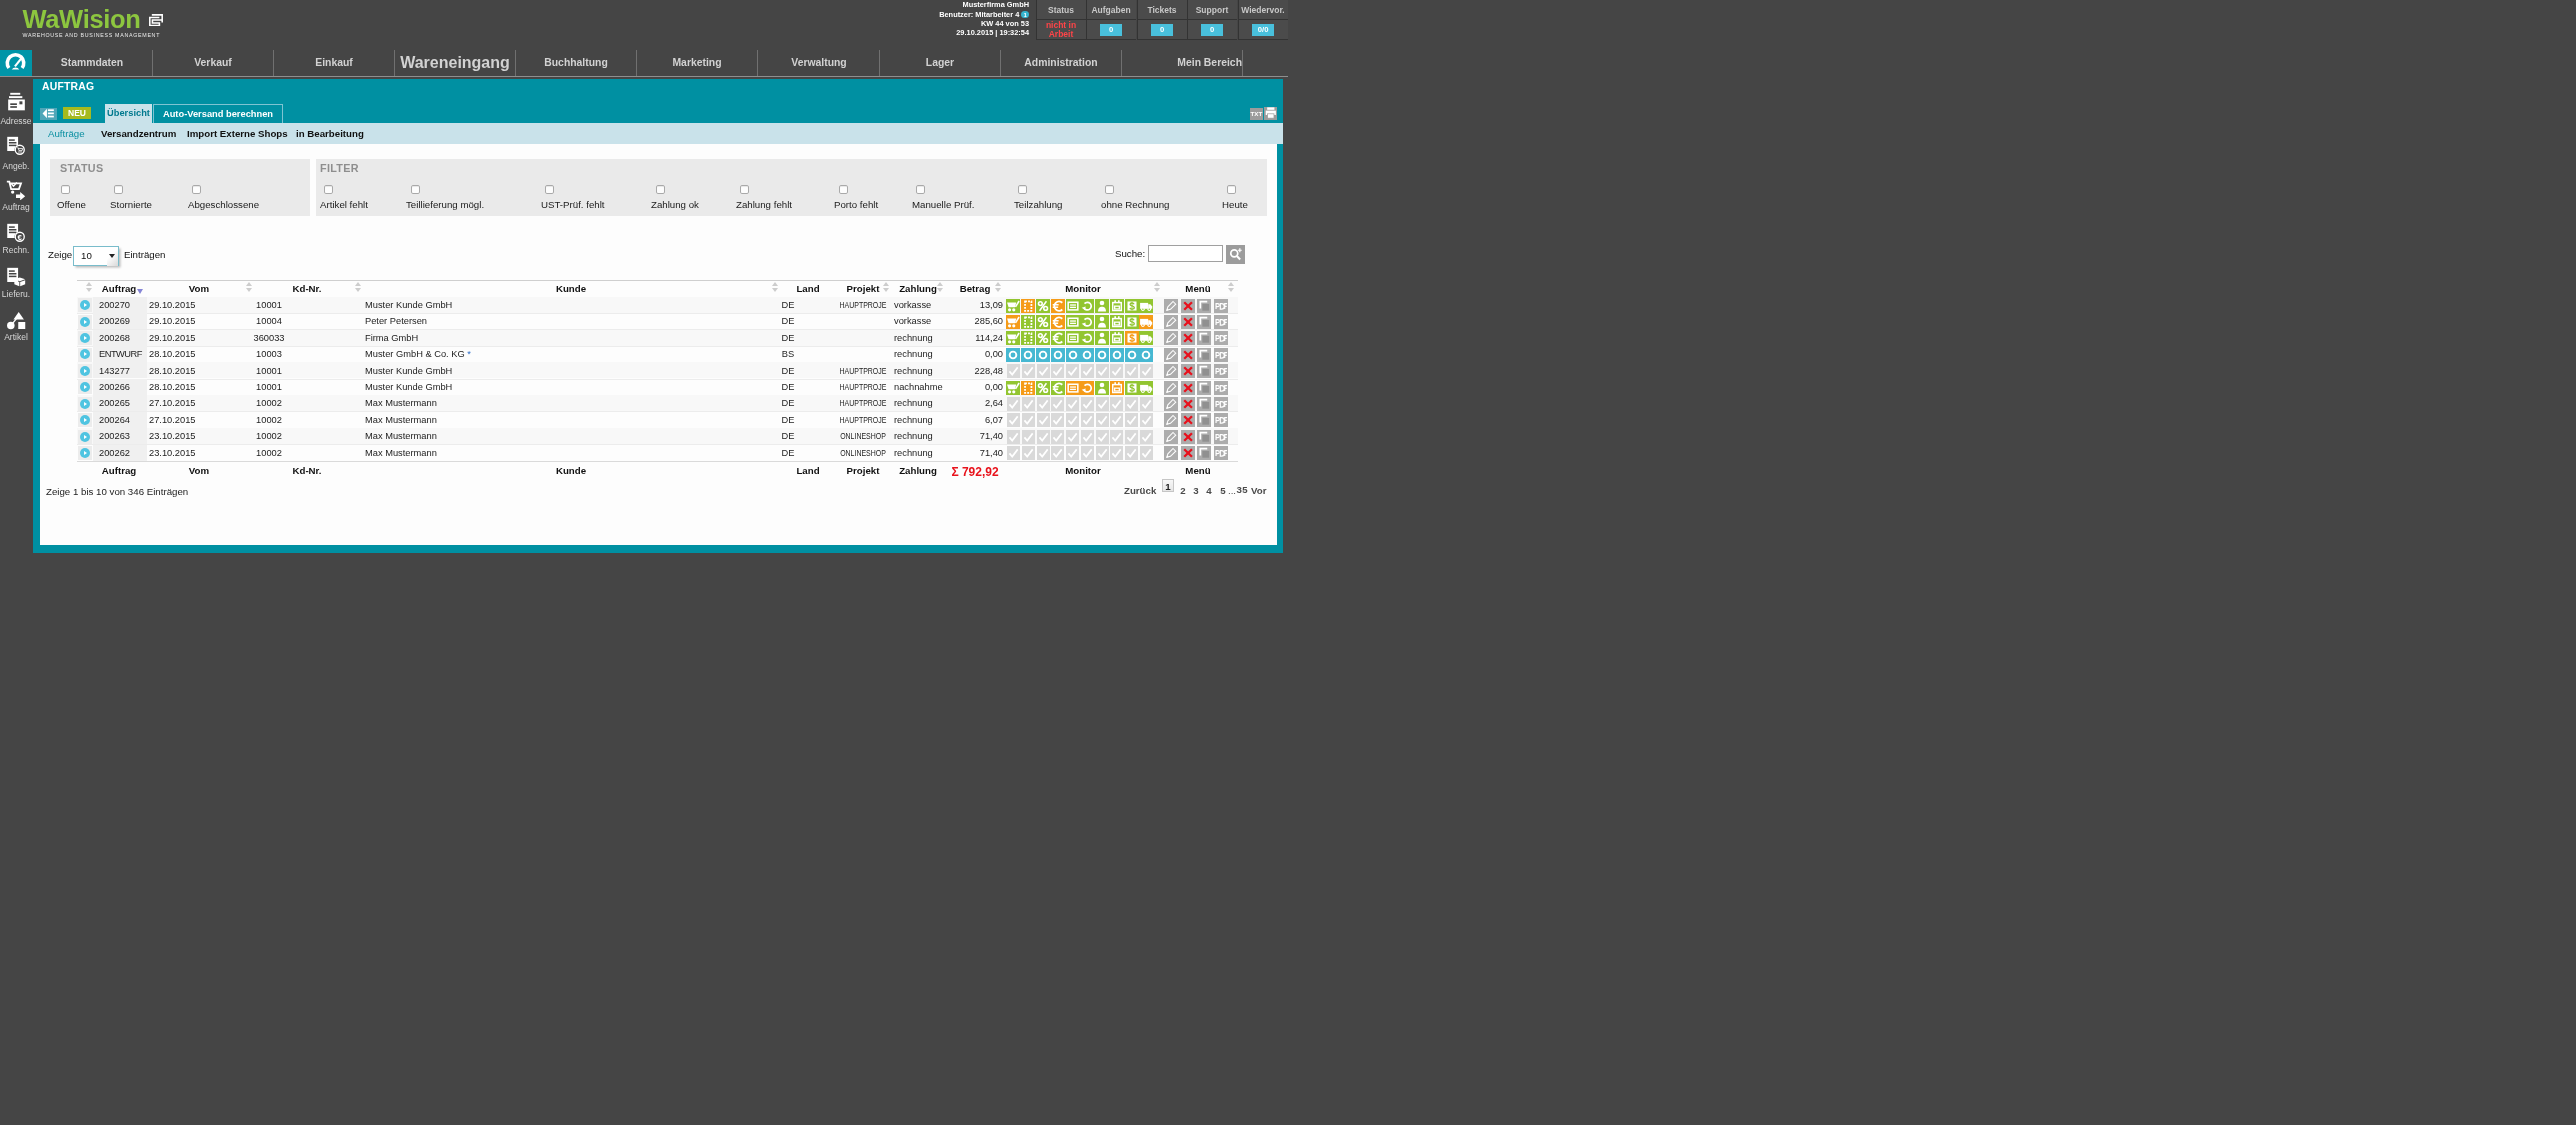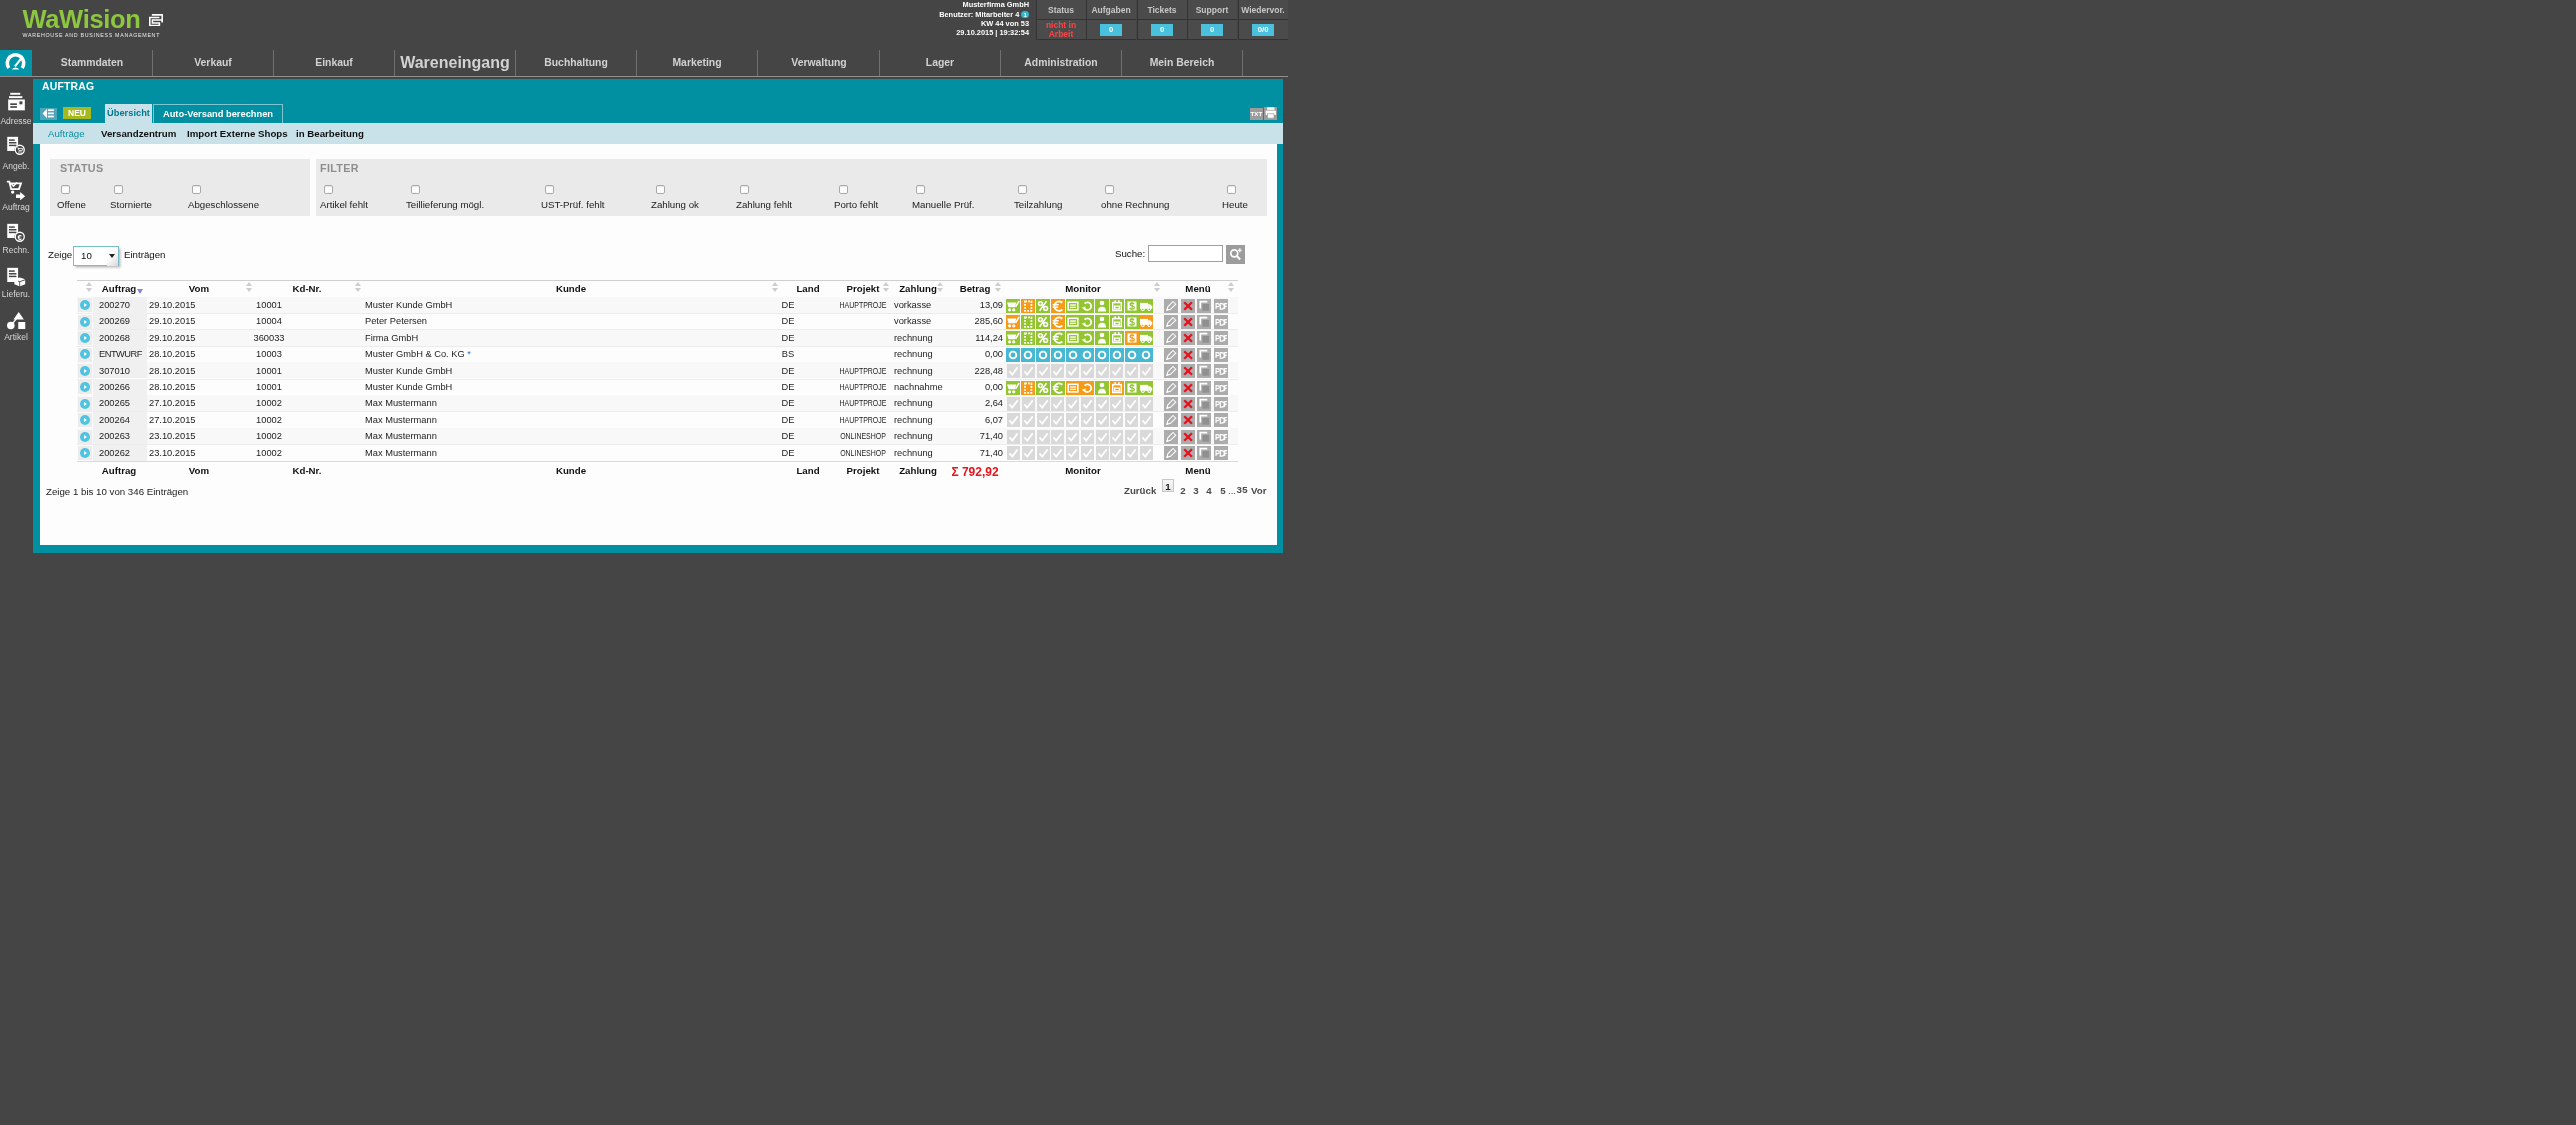--- a/index.html
+++ b/index.html
@@ -37,21 +37,21 @@
   </div>
 <div style="left:32px;top:50px;width:121px;height:25.5px;text-align:center;line-height:25.5px;font-size:10.4px;font-weight:bold;color:#D2D2D2;border-right:0.8px solid #707070;">Stammdaten</div>
 <div style="left:153px;top:50px;width:121px;height:25.5px;text-align:center;line-height:25.5px;font-size:10.4px;font-weight:bold;color:#D2D2D2;border-right:0.8px solid #707070;">Verkauf</div>
 <div style="left:274px;top:50px;width:121px;height:25.5px;text-align:center;line-height:25.5px;font-size:10.4px;font-weight:bold;color:#D2D2D2;border-right:0.8px solid #707070;">Einkauf</div>
 <div style="left:395px;top:50px;width:121px;height:25.5px;text-align:center;line-height:25.5px;font-size:16px;font-weight:bold;color:#D2D2D2;border-right:0.8px solid #707070;">Wareneingang</div>
 <div style="left:516px;top:50px;width:121px;height:25.5px;text-align:center;line-height:25.5px;font-size:10.4px;font-weight:bold;color:#D2D2D2;border-right:0.8px solid #707070;">Buchhaltung</div>
 <div style="left:637px;top:50px;width:121px;height:25.5px;text-align:center;line-height:25.5px;font-size:10.4px;font-weight:bold;color:#D2D2D2;border-right:0.8px solid #707070;">Marketing</div>
 <div style="left:759px;top:50px;width:121px;height:25.5px;text-align:center;line-height:25.5px;font-size:10.4px;font-weight:bold;color:#D2D2D2;border-right:0.8px solid #707070;">Verwaltung</div>
 <div style="left:880px;top:50px;width:121px;height:25.5px;text-align:center;line-height:25.5px;font-size:10.4px;font-weight:bold;color:#D2D2D2;border-right:0.8px solid #707070;">Lager</div>
 <div style="left:1001px;top:50px;width:121px;height:25.5px;text-align:center;line-height:25.5px;font-size:10.4px;font-weight:bold;color:#D2D2D2;border-right:0.8px solid #707070;">Administration</div>
-<div style="left:1122px;top:50px;width:121px;height:25.5px;text-align:center;line-height:25.5px;font-size:10.4px;font-weight:bold;color:#D2D2D2;border-right:0.8px solid #707070;">Mein Bereich</div>
+<div style="left:1122px;top:50px;width:121px;height:25.5px;text-align:right;line-height:25.5px;font-size:10.4px;font-weight:bold;color:#D2D2D2;border-right:0.8px solid #707070;">Mein Bereich</div>
 <div style="left:0;top:76px;width:1288px;height:1.2px;background:#8f8f8f;"></div>
 <div style="left:5.8px;top:92px;"><svg width="21" height="20" viewBox="0 0 24 24" xmlns="http://www.w3.org/2000/svg">
       <rect x="4.5" y="1" width="12" height="2.3" fill="#fff"></rect>
       <rect x="3" y="5" width="16" height="2.3" fill="#fff"></rect>
       <rect x="2" y="9" width="20" height="13" fill="#fff"></rect>
       <rect x="15.5" y="11.2" width="3.6" height="3.6" fill="#454545"></rect>
       <rect x="4.5" y="13.6" width="8" height="2" fill="#454545"></rect>
       <rect x="4.5" y="17" width="8" height="2" fill="#454545"></rect>
     </svg></div>
 <div style="left:0;top:116px;width:32px;text-align:center;font-size:8.5px;color:#D8D8D8;">Adresse</div>
@@ -506,21 +506,21 @@
         <path d="M13.6 13 V6 h3 M13.6 9.4 h2.6"></path>
       </g>
     </svg></div>
 <div style="left:77px;top:362px;width:1161px;height:16.4px;background:#F8F8F8;"></div>
 <div style="left:93px;top:362px;width:54px;height:16.4px;background:#F0F0F0;"></div>
 <div style="left:77px;top:379px;width:1161px;height:0.8px;background:#ECECEC;"></div>
 <div style="left:78px;top:364px;width:14px;height:14.3px;background:#ECECEC;"></div>
 <div style="left:80px;top:366px;width:10px;height:10px;border-radius:50%;background:#4FC4E1;">
     <div style="position:absolute;left:3.9px;top:2.5px;width:0;height:0;border-left:3.7px solid #fff;border-top:2.6px solid transparent;border-bottom:2.6px solid transparent;"></div>
   </div>
-<div style="position:absolute;left:99px;top:366px;font-size:9.3px;font-weight:400;color:#1c1c1c;white-space:nowrap;">307010</div>
+<div style="position:absolute;left:99px;top:366px;font-size:9.3px;font-weight:400;color:#1c1c1c;white-space:nowrap;">143277</div>
 <div style="position:absolute;left:149px;top:366px;font-size:9.3px;font-weight:400;color:#1c1c1c;white-space:nowrap;">28.10.2015</div>
 <div style="position:absolute;left:269px;top:366px;transform:translateX(-50%);font-size:9.3px;font-weight:400;color:#1c1c1c;white-space:nowrap;">10001</div>
 <div style="position:absolute;left:365px;top:366px;font-size:9.3px;font-weight:400;color:#1c1c1c;white-space:nowrap;">Muster Kunde GmbH</div>
 <div style="position:absolute;left:788px;top:366px;transform:translateX(-50%);font-size:9.3px;font-weight:400;color:#1c1c1c;white-space:nowrap;">DE</div>
 <div style="position:absolute;left:863px;top:366px;transform:translateX(-50%);font-size:9.3px;font-weight:400;color:#1c1c1c;white-space:nowrap;transform:translateX(-50%) scaleX(.75);">HAUPTPROJE</div>
 <div style="position:absolute;left:894px;top:366px;font-size:9.3px;font-weight:400;color:#1c1c1c;white-space:nowrap;">rechnung</div>
 <div style="position:absolute;left:771px;top:366px;width:232px;text-align:right;font-size:9.3px;font-weight:400;color:#1c1c1c;white-space:nowrap;">228,48</div>
 <div style="left:1007px;top:364px;width:13px;height:14px;background:#D9D9D9;overflow:hidden;"><svg width="13" height="14" viewBox="0 0 18 18" preserveAspectRatio="none" xmlns="http://www.w3.org/2000/svg">
       <path d="M3.4 9.6 l3.8 4 L14.8 4.4" fill="none" stroke="#fff" stroke-width="2.4"></path>
     </svg></div>

